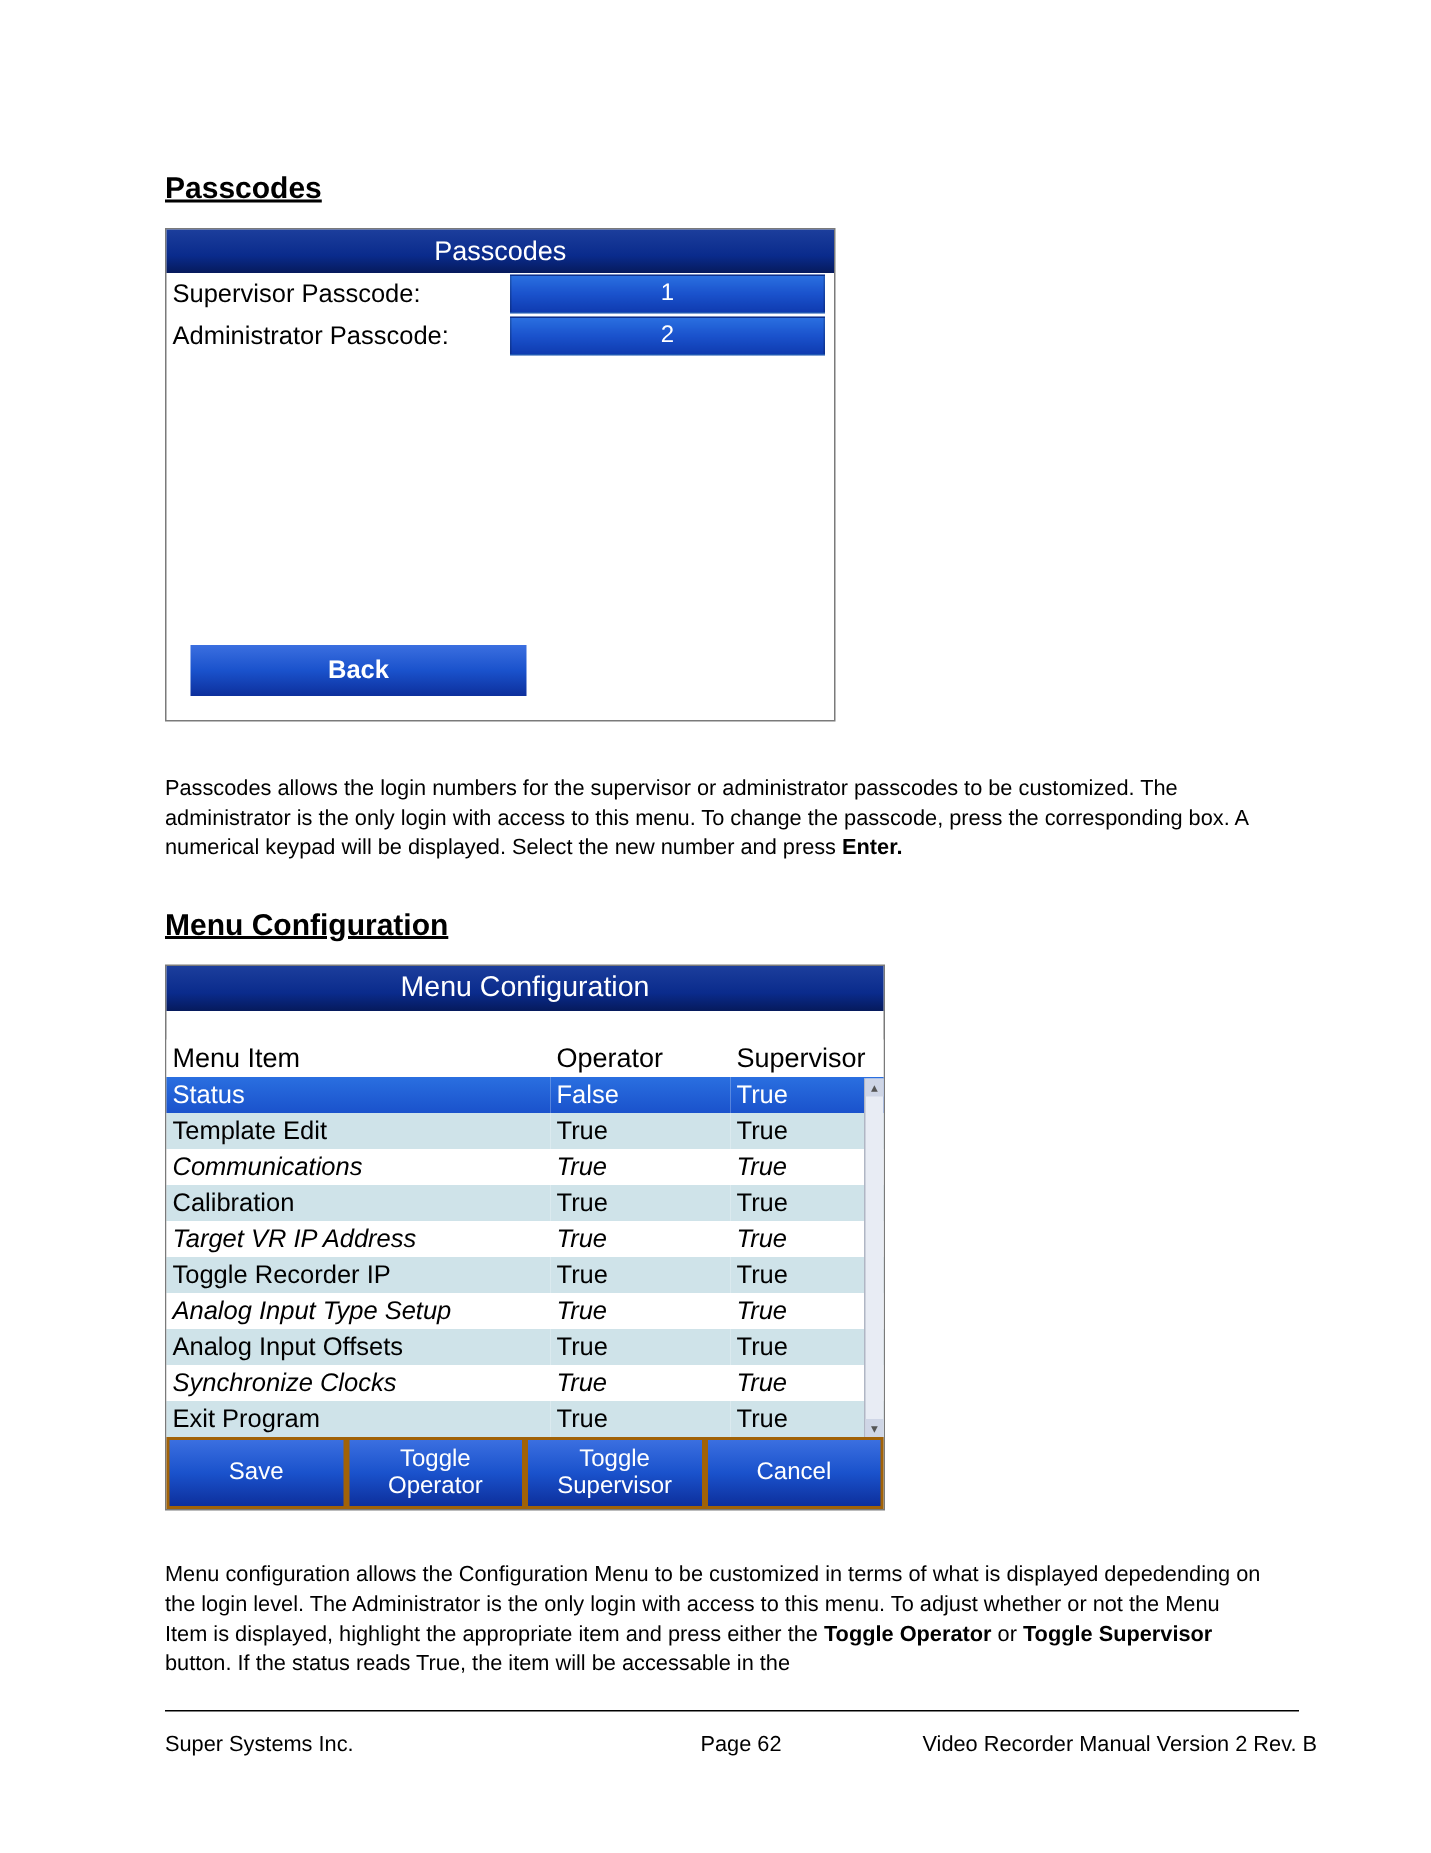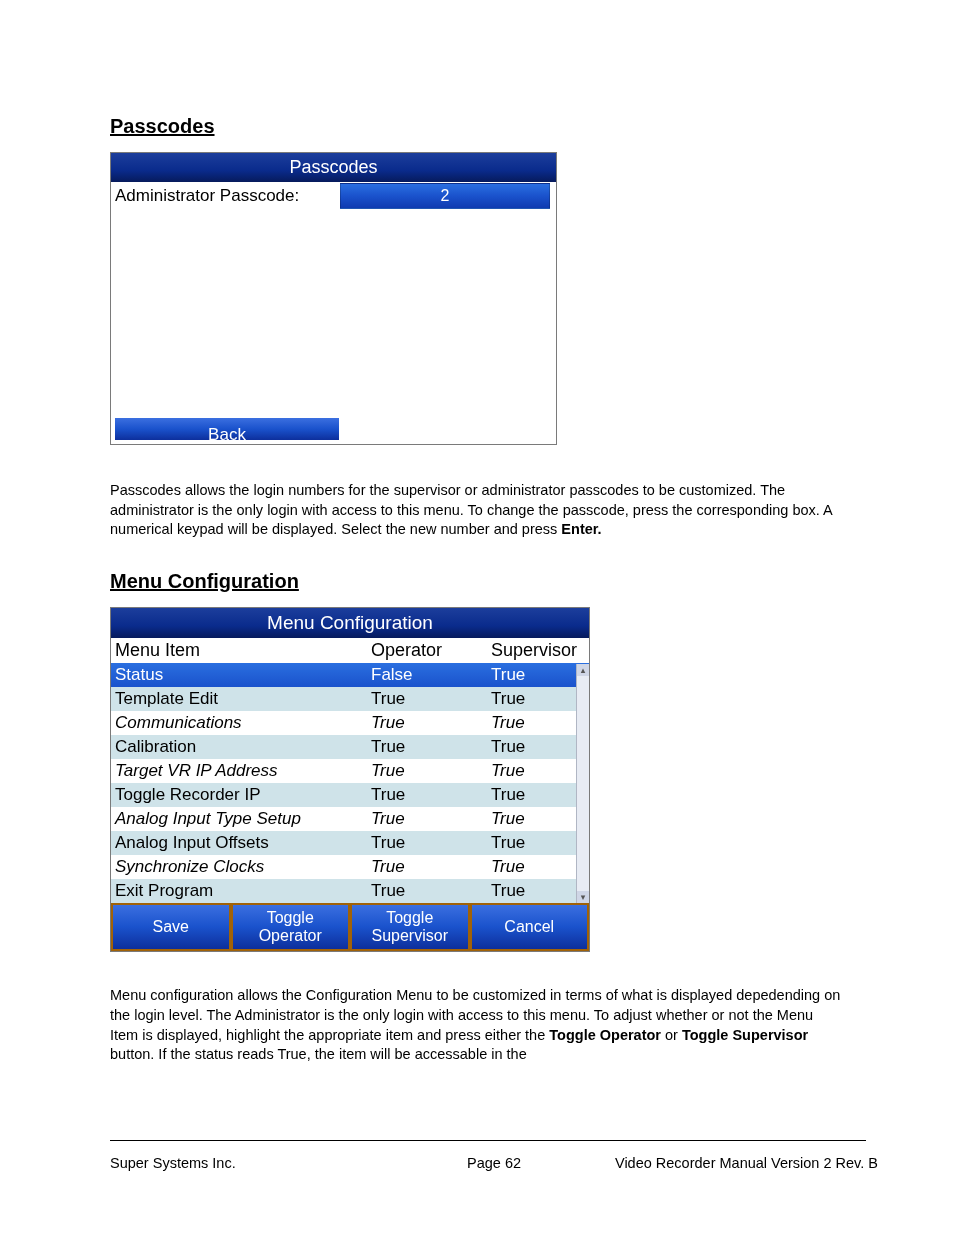--- a/index.html
+++ b/index.html
@@ -60,27 +60,27 @@
     text-align: center;
     font-size: 16px;
     height: 24px;
     line-height: 24px;
     border: 1px solid rgba(0,0,0,0.2);
   }
   .back-btn {
     position: relative;
     background: linear-gradient(to bottom, #3b6fe0 0%, #1a52cc 50%, #0d2f9c 100%);
     color: #fff;
-    font-weight: normal;
+    font-weight: bold;
     font-size: 17px;
     text-align: center;
     width: 224px;
-    height: 22px;
+    height: 34px;
     line-height: 34px;
-    margin: 4px;
+    margin: 16px;
   }
   .back-wrap {
     padding: 0 0 0 0;
   }
   .para {
     font-family: Tahoma, Arial, sans-serif;
     font-size: 14.5px;
     line-height: 1.35;
     margin: 0 0 30px 0;
     max-width: 740px;
@@ -95,20 +95,21 @@
     margin-bottom: 34px;
   }
   .mc-panel .panel-header { font-size: 19px; }
   .mc-body {
     position: relative;
   }
   .mc-table {
     width: 100%;
     border-collapse: collapse;
     font-size: 17px;
+    margin-top: 19px;
   }
   .mc-table th {
     text-align: left;
     font-weight: normal;
     padding: 2px 4px;
     background: #fff;
     font-size: 18px;
   }
   .mc-table td {
     padding: 1px 4px;
@@ -180,20 +181,26 @@
 </head>
 <body>
 
 <div class="page">
 
   <h2 class="section">Passcodes</h2>
 
   <div class="panel">
     <div class="panel-header">Passcodes</div>
     <div class="pass-body">
+      <div class="pass-row">
+        <div class="pass-label">Supervisor Passcode:</div>
+        <div class="pass-value-wrap">
+          <div class="pass-value">1</div>
+        </div>
+      </div>
       <div class="pass-row">
         <div class="pass-label">Administrator Passcode:</div>
         <div class="pass-value-wrap">
           <div class="pass-value">2</div>
         </div>
       </div>
     </div>
     <div class="back-wrap">
       <div class="back-btn">Back</div>
     </div>

